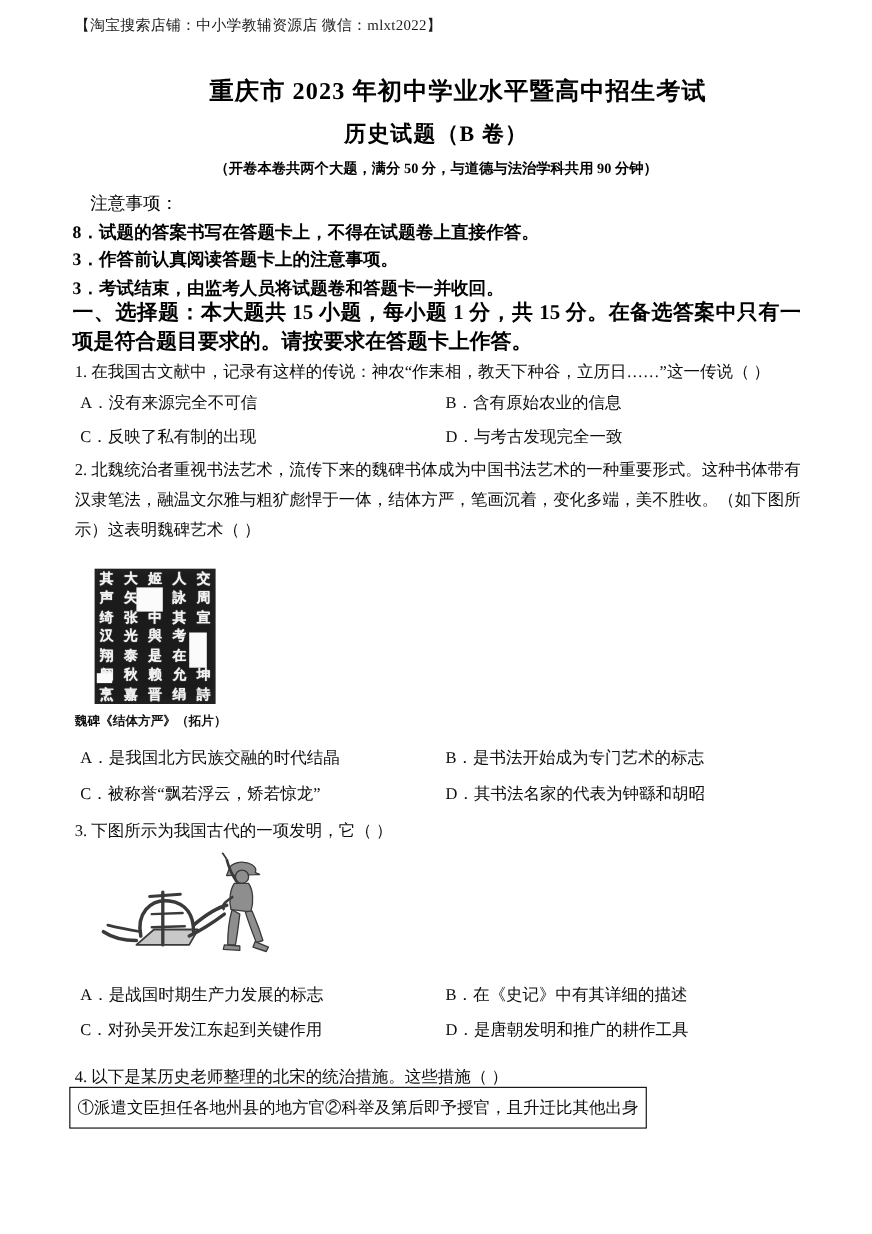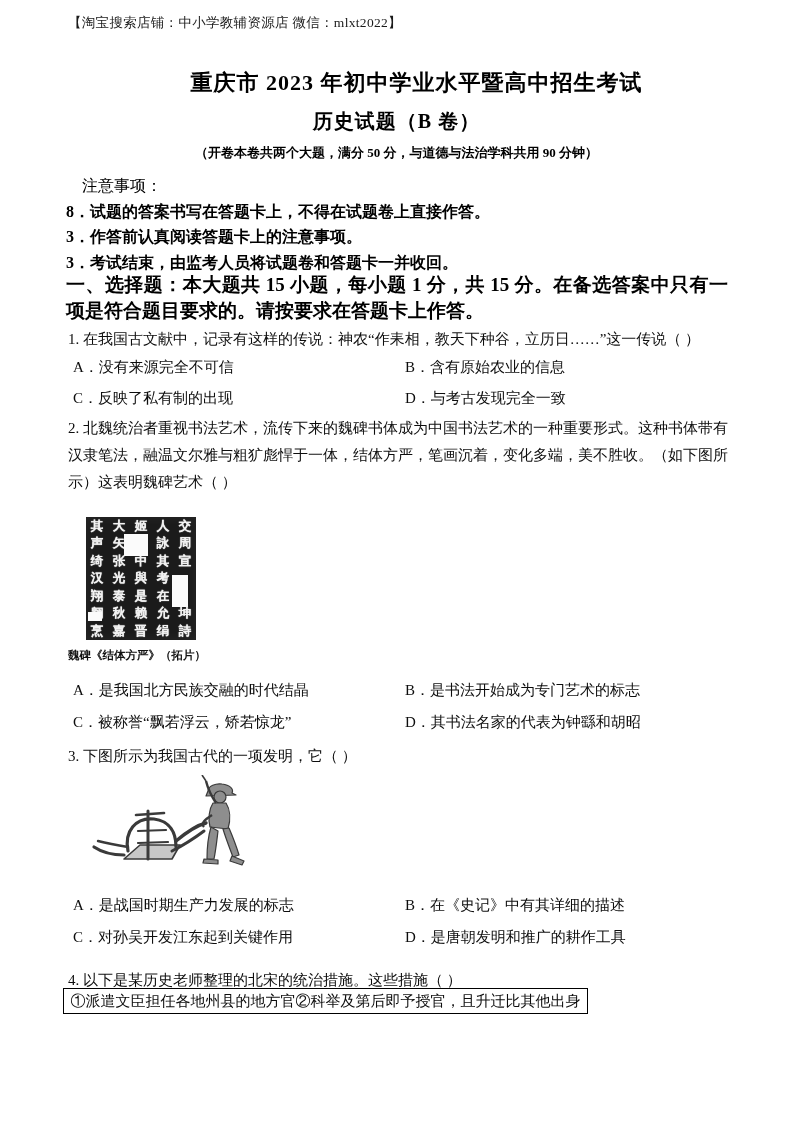--- a/index.html
+++ b/index.html
@@ -163,21 +163,21 @@
     height: 100px;
   }
   .plow-figure svg { display: block; }
 
   
   .measure-box {
     position: absolute;
     left: 63px;
     top: 988px;
     width: 525px;
-    height: 26px;
+    height: 38px;
     border: 1.3px solid #000;
     box-sizing: border-box;
     display: flex;
     align-items: center;
     justify-content: center;
   }
   .measure-box-text {
     font-size: 15px;
     white-space: nowrap;
     color: #0d0d0d;

